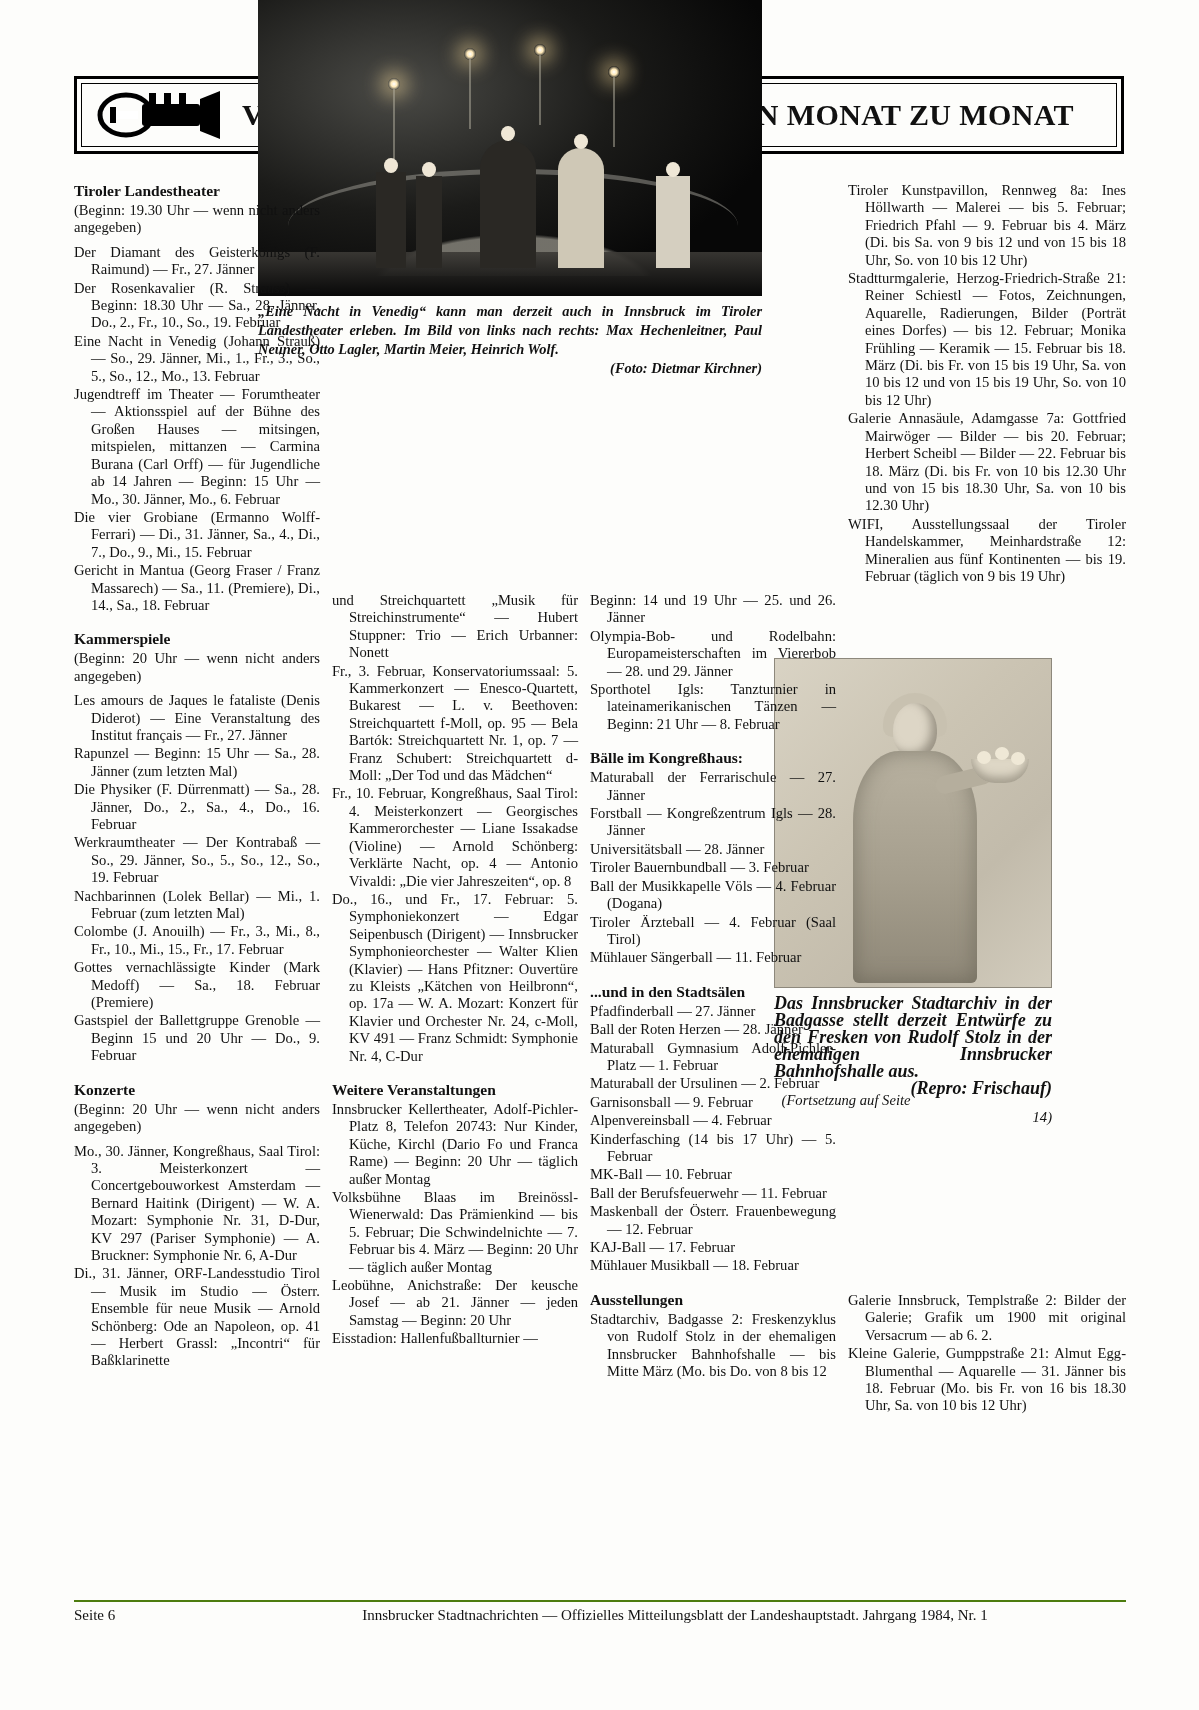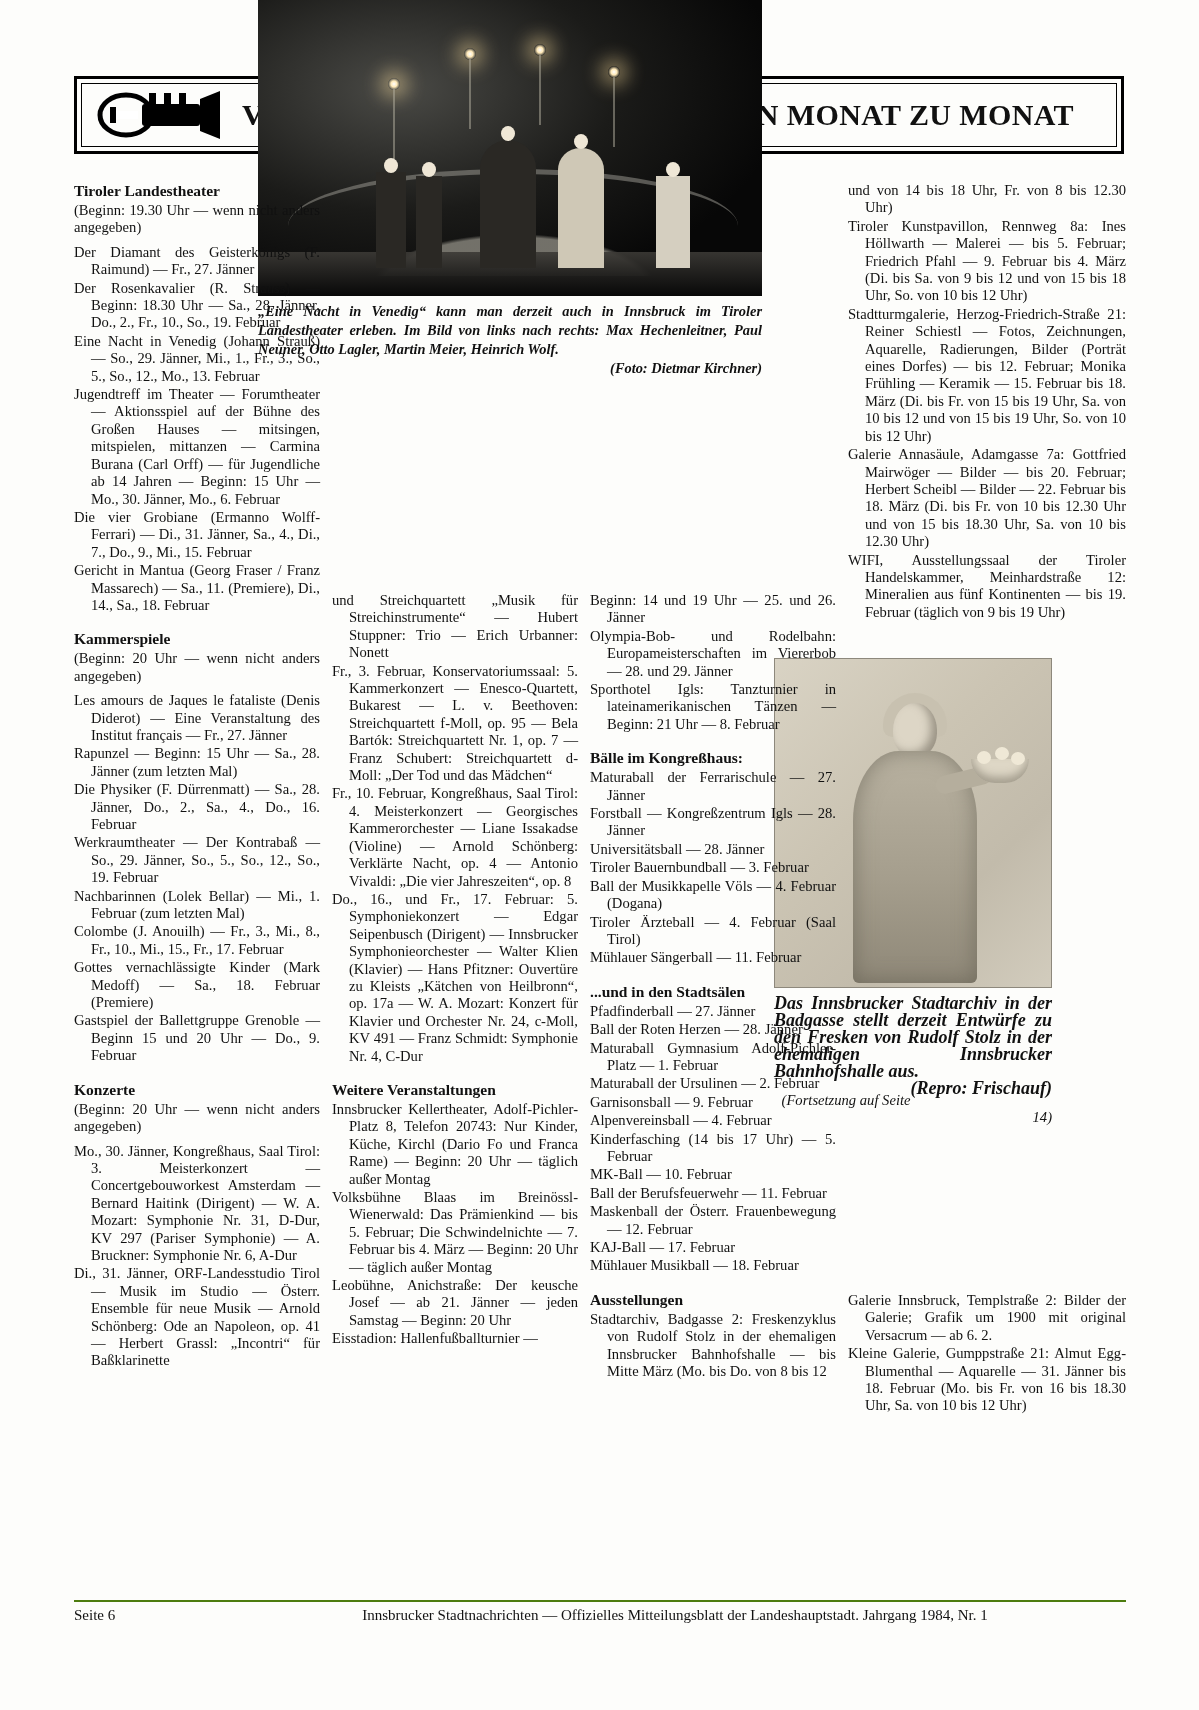--- a/index.html
+++ b/index.html
@@ -416,21 +416,20 @@
       <p class="flow">Ball der Berufsfeuerwehr — 11. Februar</p>
       <p class="flow">Maskenball der Österr. Frauenbewegung — 12. Februar</p>
       <p class="flow">KAJ-Ball — 17. Februar</p>
       <p class="flow">Mühlauer Musikball — 18. Februar</p>
 
       <h2 class="sec gap">Ausstellungen</h2>
       <p class="flow">Stadtarchiv, Badgasse 2: Freskenzyklus von Rudolf Stolz in der ehemaligen Innsbrucker Bahnhofshalle — bis Mitte März (Mo. bis Do. von 8 bis 12</p>
     </div>
 
     <div class="col col4">
-      <p class="flow">und von 14 bis 18 Uhr, Fr. von 8 bis 12.30 Uhr)</p>
       <p class="flow">Tiroler Kunstpavillon, Rennweg 8a: Ines Höllwarth — Malerei — bis 5. Februar; Friedrich Pfahl — 9. Februar bis 4. März (Di. bis Sa. von 9 bis 12 und von 15 bis 18 Uhr, So. von 10 bis 12 Uhr)</p>
       <p class="flow">Stadtturmgalerie, Herzog-Friedrich-Straße 21: Reiner Schiestl — Fotos, Zeichnungen, Aquarelle, Radierungen, Bilder (Porträt eines Dorfes) — bis 12. Februar; Monika Frühling — Keramik — 15. Februar bis 18. März (Di. bis Fr. von 15 bis 19 Uhr, Sa. von 10 bis 12 und von 15 bis 19 Uhr, So. von 10 bis 12 Uhr)</p>
       <p class="flow">Galerie Annasäule, Adamgasse 7a: Gottfried Mairwöger — Bilder — bis 20. Februar; Herbert Scheibl — Bilder — 22. Februar bis 18. März (Di. bis Fr. von 10 bis 12.30 Uhr und von 15 bis 18.30 Uhr, Sa. von 10 bis 12.30 Uhr)</p>
       <p class="flow">WIFI, Ausstellungssaal der Tiroler Handelskammer, Meinhardstraße 12: Mineralien aus fünf Kontinenten — bis 19. Februar (täglich von 9 bis 19 Uhr)</p>
     </div>
 
     <div class="col col4" style="top:1110px;">
       <p class="flow">Galerie Innsbruck, Templstraße 2: Bilder der Galerie; Grafik um 1900 mit original Versacrum — ab 6. 2.</p>
       <p class="flow">Kleine Galerie, Gumppstraße 21: Almut Egg-Blumenthal — Aquarelle — 31. Jänner bis 18. Februar (Mo. bis Fr. von 16 bis 18.30 Uhr, Sa. von 10 bis 12 Uhr)</p>
     </div>

